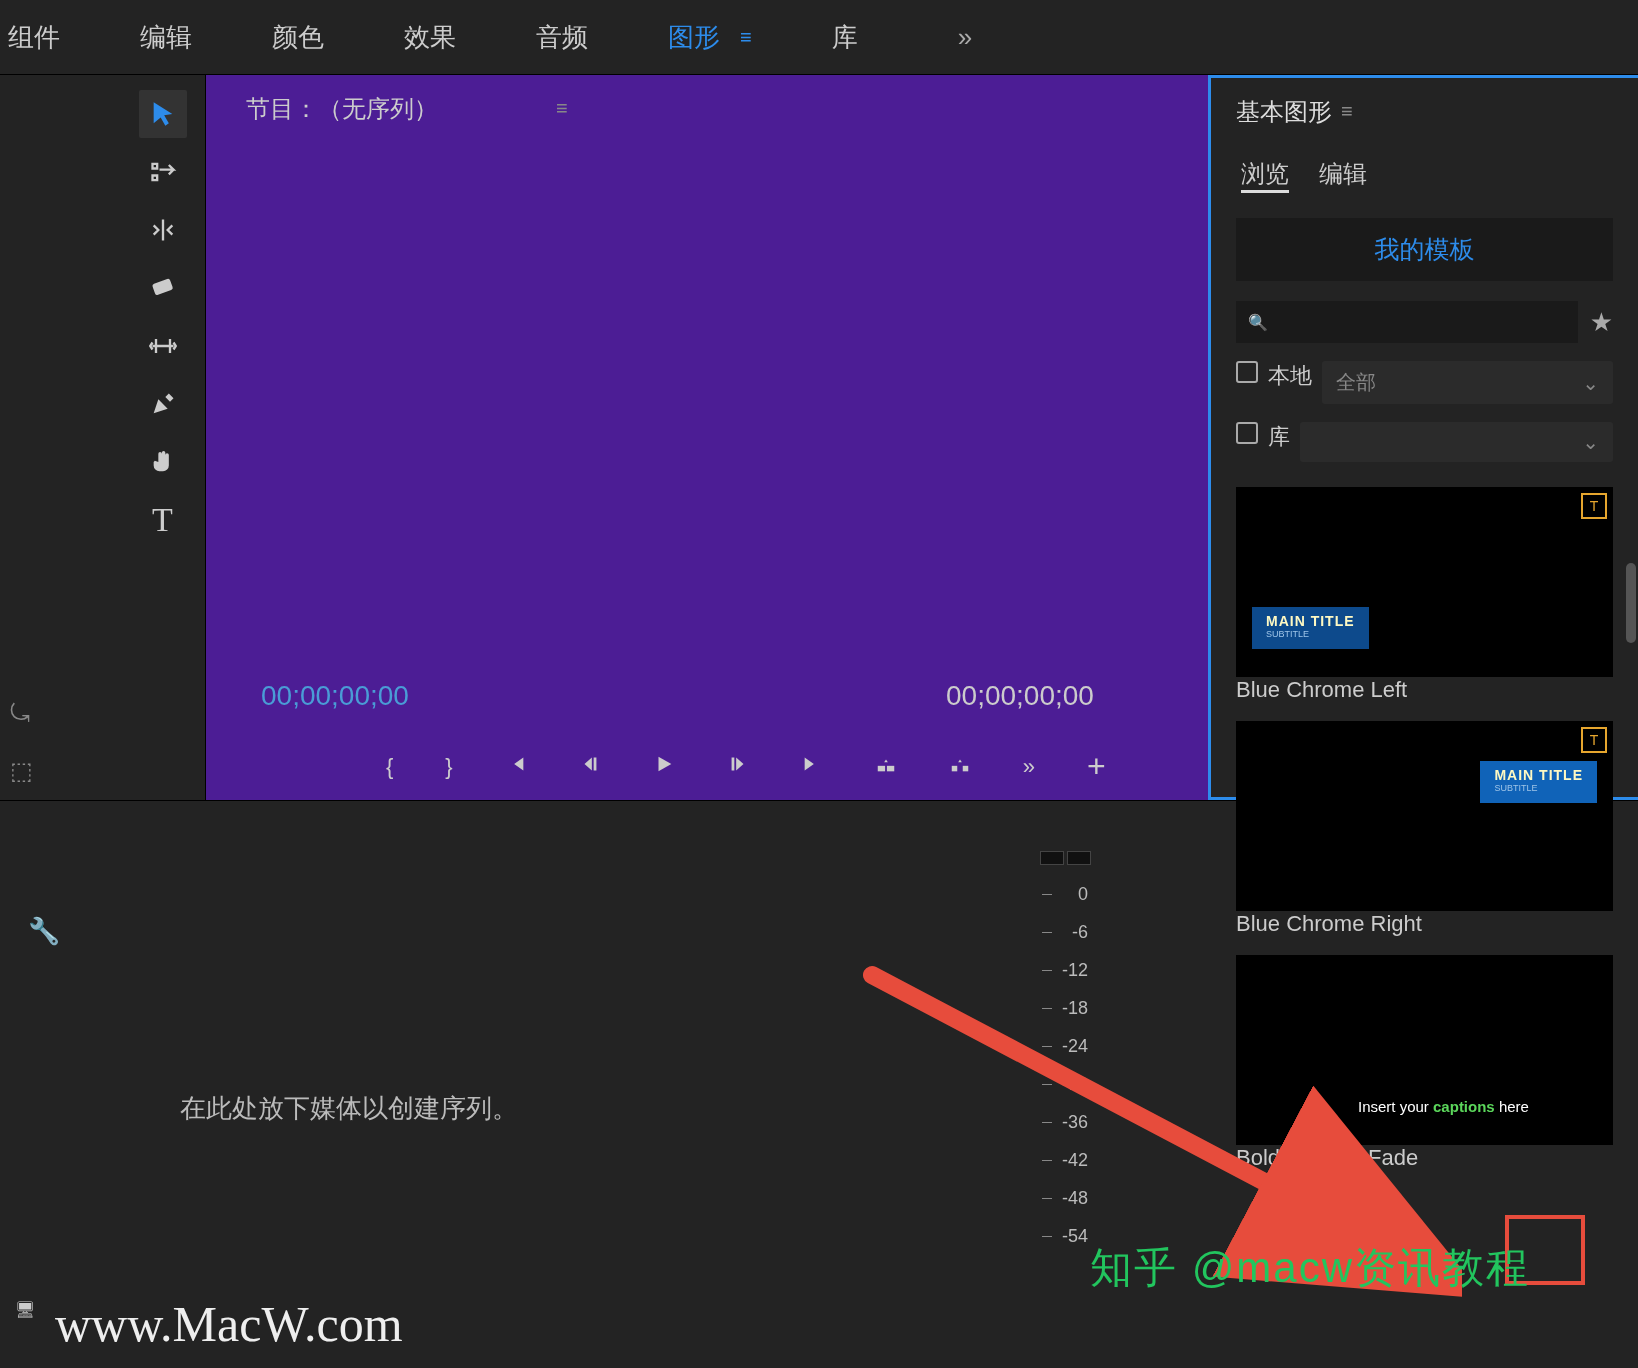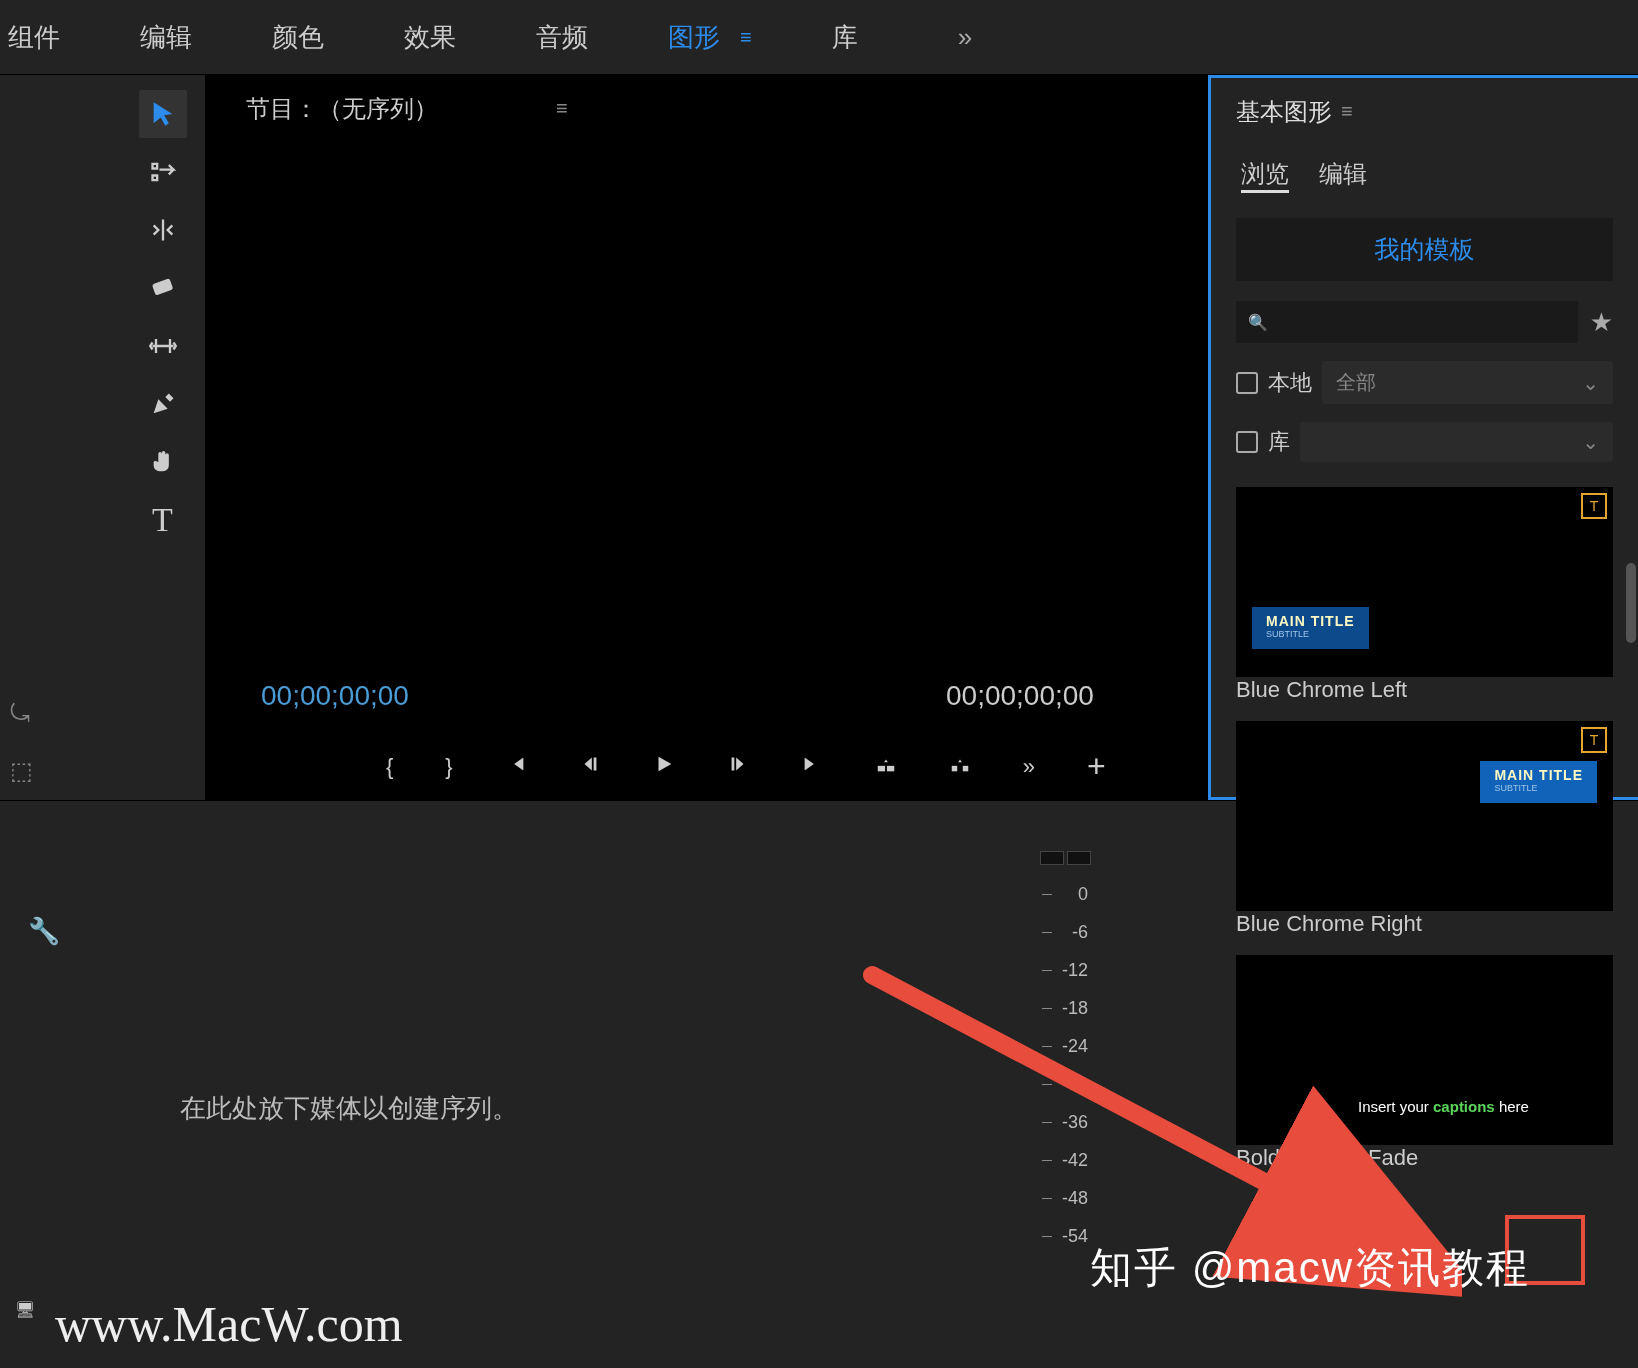--- a/index.html
+++ b/index.html
@@ -17,41 +17,41 @@
 .leftcol { width:120px; background:#232323; display:flex; flex-direction:column; justify-content:flex-end; padding-bottom:15px; padding-left:10px; gap:30px; }
 .leftcol .ic { color:#888; font-size:24px; }
 
 
 .toolstrip { width:85px; background:#232323; padding-top:15px; display:flex; flex-direction:column; align-items:center; gap:10px; }
 .tool { width:48px; height:48px; display:flex; align-items:center; justify-content:center; color:#ccc; font-size:28px; cursor:pointer; border-radius:2px; }
 .tool.sel { background:#333; }
 .tool svg { width:28px; height:28px; fill:#ccc; }
 
 
-.program { flex:1; background:#000000; position:relative; border-left:1px solid #000; }
+.program { flex:1; background:#4c1d95; position:relative; border-left:1px solid #000; }
 .prog-title { position:absolute; top:18px; left:40px; font-size:24px; color:#ccc; }
 .prog-menu { position:absolute; top:22px; left:350px; color:#888; font-size:20px; }
 .prog-tc-left { position:absolute; top:605px; left:55px; font-size:28px; color:#4a9cd6; }
 .prog-tc-right { position:absolute; top:605px; left:740px; font-size:28px; color:#ccc; }
 .transport { position:absolute; bottom:15px; left:180px; display:flex; align-items:center; gap:52px; }
 .transport .tb { color:#ccc; font-size:22px; cursor:pointer; }
 .transport .tb svg { width:22px; height:22px; fill:#ccc; }
 
 
 .right { width:430px; background:#232323; border:3px solid #2d8ceb; border-right:none; position:relative; }
 .right-title { padding:18px 14px 0 25px; font-size:24px; color:#ddd; }
 .right-menu { position:absolute; top:22px; left:130px; color:#888; font-size:20px; }
 .tabs { display:flex; gap:30px; padding:30px 0 0 30px; }
 .tabs .tab { font-size:24px; color:#ccc; padding-bottom:0; cursor:pointer; }
 .tabs .tab.active { border-bottom:3px solid #ddd; }
 .mytpl { margin:25px 25px 0 25px; background:#1a1a1a; text-align:center; padding:15px 0; font-size:25px; color:#2d8ceb; cursor:pointer; position:relative; }
 .searchrow { margin:20px 25px 0 25px; display:flex; gap:12px; align-items:center; }
 .searchbox { flex:1; background:#1a1a1a; height:42px; display:flex; align-items:center; padding-left:12px; color:#888; }
 .star { color:#aaa; font-size:26px; }
-.filterrow { margin:18px 25px 0 25px; display:flex; align-items:center; gap:10px; font-size:22px; color:#ccc; }
+.filterrow { margin:18px 25px 0 25px; display:flex; align-items:flex-start; gap:10px; font-size:22px; color:#ccc; }
 .cb { width:22px; height:22px; border:2px solid #aaa; border-radius:3px; display:inline-block; }
 .dd { background:#2b2b2b; color:#888; padding:8px 14px; font-size:20px; border-radius:3px; flex:1; display:flex; justify-content:space-between; align-items:center; }
 
 .tpl-list { margin:25px 25px 0 25px; display:flex; flex-direction:column; gap:18px; height:780px; overflow:hidden; }
 .thumb { background:#000; height:190px; position:relative; }
 .thumb .badge { position:absolute; top:6px; right:6px; width:26px; height:26px; border:2px solid #e6a62e; color:#e6a62e; font-size:14px; display:flex; align-items:center; justify-content:center; }
 .tpl-label { font-size:22px; color:#ccc; }
 .bc-left .box { position:absolute; left:16px; bottom:28px; background:#0d4a8c; padding:6px 14px 10px 14px; }
 .bc-right .box { position:absolute; right:16px; top:40px; background:#1063b8; padding:6px 14px 10px 14px; }
 .box .m { color:#fef9c3; font-weight:bold; font-size:14px; letter-spacing:1px; }
@@ -73,21 +73,21 @@
 .scale { margin-top:5px; text-align:right; }
 .srow { display:flex; align-items:center; justify-content:flex-end; gap:6px; height:38px; }
 .srow .tick { width:10px; height:1px; background:#888; }
 .srow .lbl { font-size:18px; color:#bbb; width:30px; }
 
 .right-bottom { flex:1; }
 
 
 .arrow { position:absolute; top:965px; left:862px; z-index:50; pointer-events:none; }
 .redbox { position:absolute; top:1215px; left:1505px; width:80px; height:70px; border:4px solid #e74c3c; z-index:50; pointer-events:none; }
-.watermark1 { position:absolute; top:1240px; left:1090px; font-size:42px; color:#ffffff; font-weight:500; z-index:60; pointer-events:none; letter-spacing:2px; }
+.watermark1 { position:absolute; top:1240px; left:1090px; font-size:42px; color:#22c55e; font-weight:500; z-index:60; pointer-events:none; letter-spacing:2px; }
 .watermark2 { position:absolute; top:1295px; left:55px; font-size:50px; color:#eee; font-family:Georgia,serif; z-index:60; pointer-events:none; }
 .siteicon { position:absolute; top:1300px; left:15px; color:#ccc; z-index:60; }
 </style>
 </head>
 <body>
 
 <div class="topnav">
   <span>组件</span>
   <span>编辑</span>
   <span>颜色</span>

